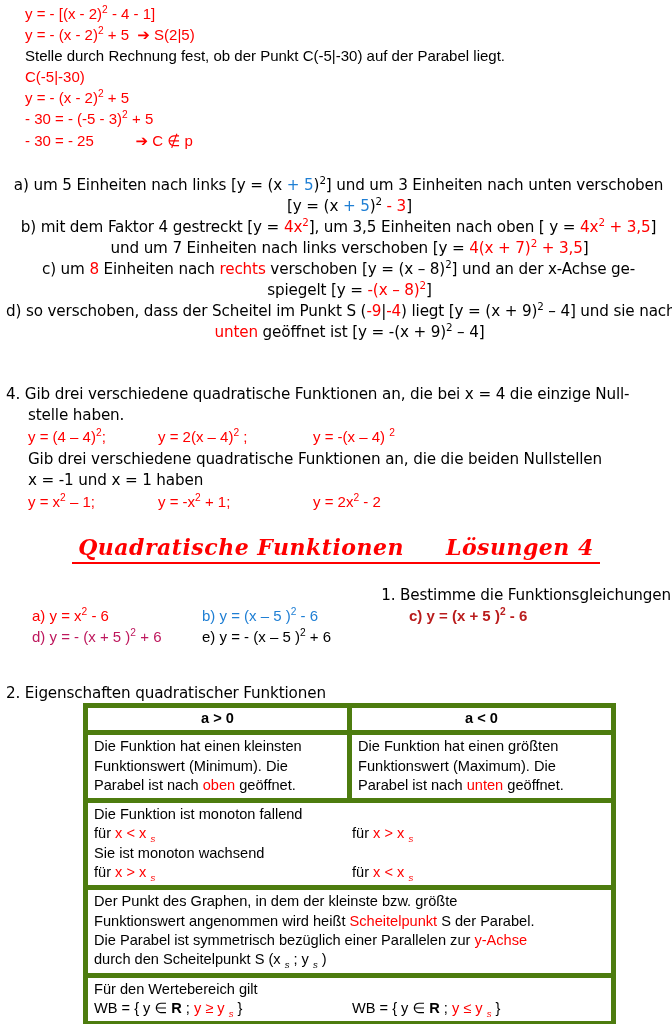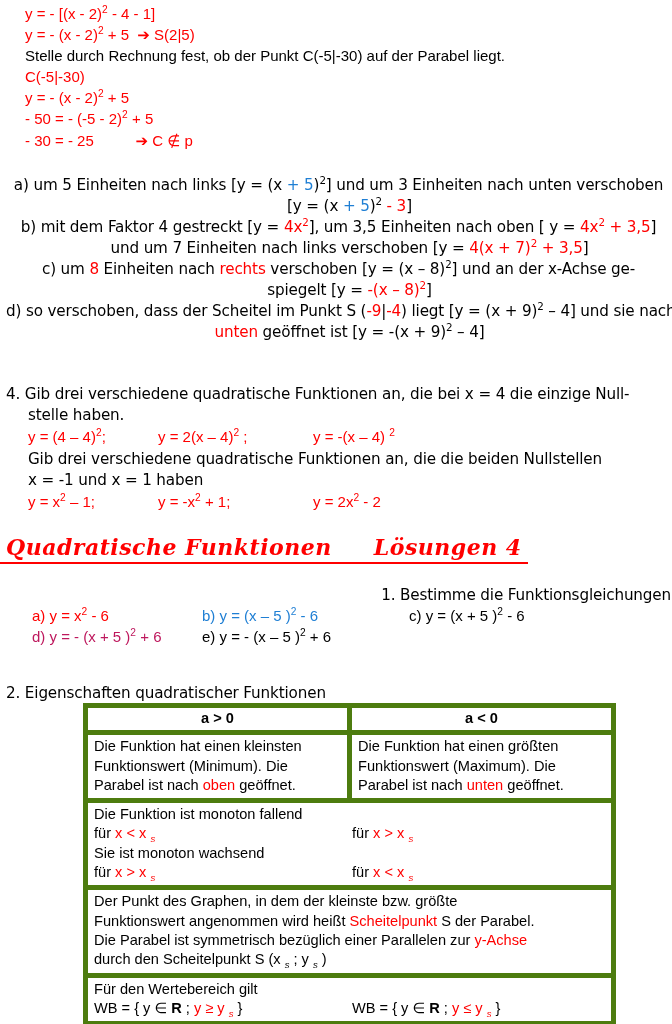--- a/index.html
+++ b/index.html
@@ -12,21 +12,21 @@
     color: #000000;
     overflow: hidden;
     position: relative;
   }
   .page { width: 672px; height: 1024px; position: relative; padding: 0; border-radius: 12px; }
 
   
   .ln { line-height: 19.6px; font-size: 15px; white-space: pre; }
   .red   { color: #ff0000; }
   .blue  { color: #1f7fd4; }
-  .green { color: #000000; }
+  .green { color: #b91c1c; font-weight: bold; }
   .magenta { color: #be185d; margin-top: 48px; }
   .blk   { color: #000000; }
   sup { font-size: 0.68em; vertical-align: super; line-height: 0; }
   sub { font-size: 0.66em; vertical-align: sub; line-height: 0; font-style: italic; }
   .bold { font-weight: bold; }
 
   
   .comic {
     font-family: "DejaVu Sans", sans-serif;
     font-size: 15.2px;
@@ -47,20 +47,21 @@
 
   
   #task4 { position: absolute; left: 6px; top: 385px; width: 665px; }
   #task4 .hang { padding-left: 22px; text-indent: -22px; }
   #task4 .cont { padding-left: 22px; }
   #task4 .ln { margin-bottom: 1.5px; }
 
   
   #doc-title {
     position: absolute; left: 0; top: 534px; width: 672px;
+    text-align: center;
   }
   #doc-title .title-inner {
     display: inline-block;
     font-family: "DejaVu Serif", serif;
     font-style: italic;
     font-weight: bold;
     font-size: 22px;
     color: #ff0000;
     border-bottom: 2px solid #ff0000;
     padding: 0 6px 2px 6px;
@@ -105,21 +106,21 @@
 <body>
 
 <div class="page">
 
   <div id="top-block">
       <div class="ln arial"><span class="red">y = - [(x - 2)</span><sup class="red">2</sup><span class="red"> - 4 - 1]</span></div>
       <div class="ln arial"><span class="red">y = - (x - 2)</span><sup class="red">2</sup><span class="red"> + 5  ➔ S(2|5)</span></div>
       <div class="ln arial"><span class="blk">Stelle durch Rechnung fest, ob der Punkt C(-5|-30) auf der Parabel liegt.</span></div>
       <div class="ln arial"><span class="red">C(-5|-30)</span></div>
       <div class="ln arial"><span class="red">y = - (x - 2)</span><sup class="red">2</sup><span class="red"> + 5</span></div>
-      <div class="ln arial"><span class="red">- 50 = - (-5 - 2)</span><sup class="red">2</sup><span class="red"> + 5</span></div>
+      <div class="ln arial"><span class="red">- 30 = - (-5 - 3)</span><sup class="red">2</sup><span class="red"> + 5</span></div>
       <div class="ln arial"><span class="red">- 30 = - 25</span><span class="red">          ➔ C ∉ p</span></div>
     </div>
 
   <div id="task3">
     <div class="ln comic"></div>
     <div>
         <div class="ln comic hang"><span class="blk">a) um 5 Einheiten nach links [y = (x </span><span class="blue">+ 5</span><span class="blk">)</span><sup class="blk">2</sup><span class="blk">] und um 3 Einheiten nach unten verschoben</span></div>
         <div class="ln comic cont"><span class="blk">[y = (x </span><span class="blue">+ 5</span><span class="blk">)</span><sup class="blk">2</sup><span class="blk"> </span><span class="red">- 3</span><span class="blk">]</span></div>
         <div class="ln comic hang"><span class="blk">b) mit dem Faktor 4 gestreckt [y = </span><span class="red">4x</span><sup class="red">2</sup><span class="blk">], um 3,5 Einheiten nach oben [ y = </span><span class="red">4x</span><sup class="red">2</sup><span class="red"> + 3,5</span><span class="blk">]</span></div>
         <div class="ln comic cont"><span class="blk">und um 7 Einheiten nach links verschoben [y = </span><span class="red">4(x + 7)</span><sup class="red">2</sup><span class="red"> + 3,5</span><span class="blk">]</span></div>

